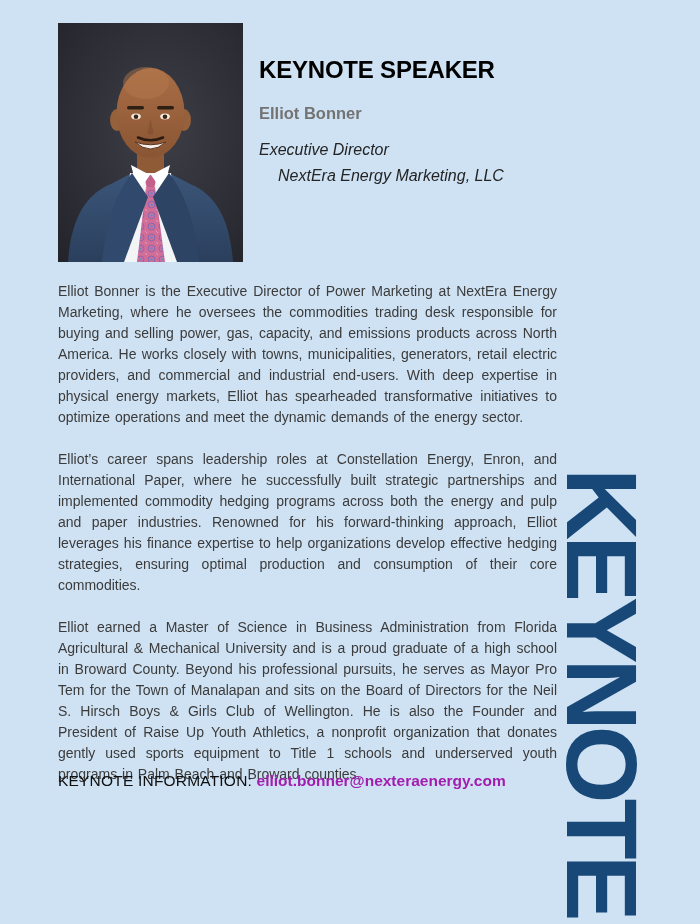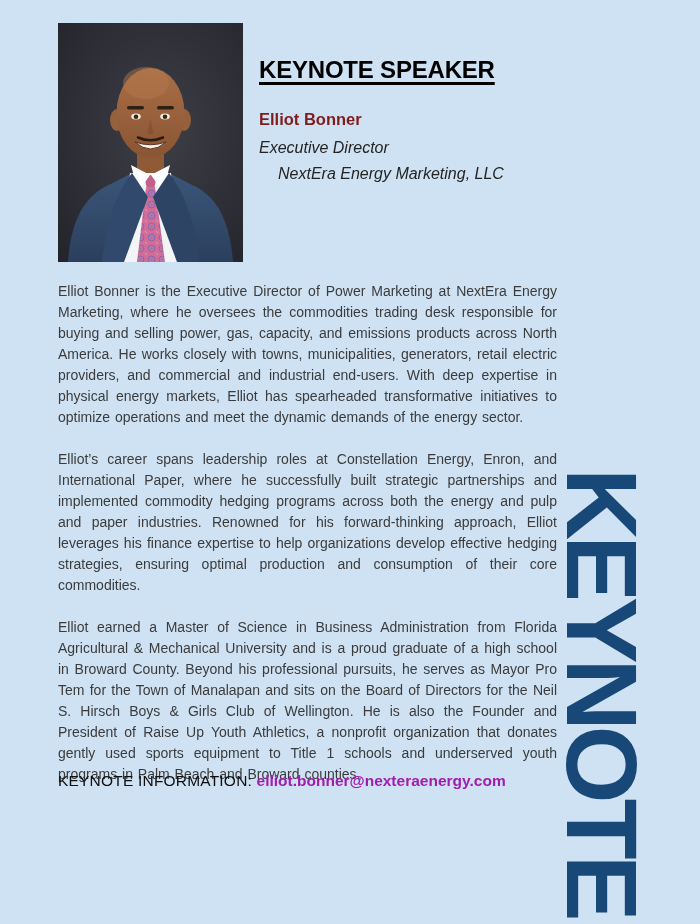--- a/index.html
+++ b/index.html
@@ -15,32 +15,31 @@
     position: absolute; left: 58px; top: 23px;
     width: 185px; height: 239px;
   }
   .photo svg { display: block; width: 100%; height: 100%; }
 
   .header-block { position: absolute; left: 259px; top: 56px; }
   .page-title {
     margin: 0;
     font-size: 24px; font-weight: 700; color: #000;
     letter-spacing: -0.2px;
-    text-decoration: underline;
     text-decoration-thickness: 2.5px;
     text-underline-offset: 4px;
   }
   .speaker-name {
-    margin-top: 26px;
-    font-size: 16.5px; font-weight: 700; color: #7f1d1d;
+    margin-top: 20px;
+    font-size: 16.5px; font-weight: 700; color: #737373;
   }
   .speaker-role, .speaker-company {
     font-size: 16px; font-style: italic; color: #242424;
   }
-  .speaker-role { margin-top: 10px; }
+  .speaker-role { margin-top: 18px; }
   .speaker-company { margin-top: 8px; margin-left: 19px; }
 
   .bio {
     position: absolute; left: 58px; top: 281px; width: 499px;
     font-size: 14px; line-height: 21px; color: #3b3b3b;
     text-align: justify;
     hyphens: auto; -webkit-hyphens: auto;
     word-spacing: 1px;
   }
   .bio p { margin: 0 0 21px 0; }

